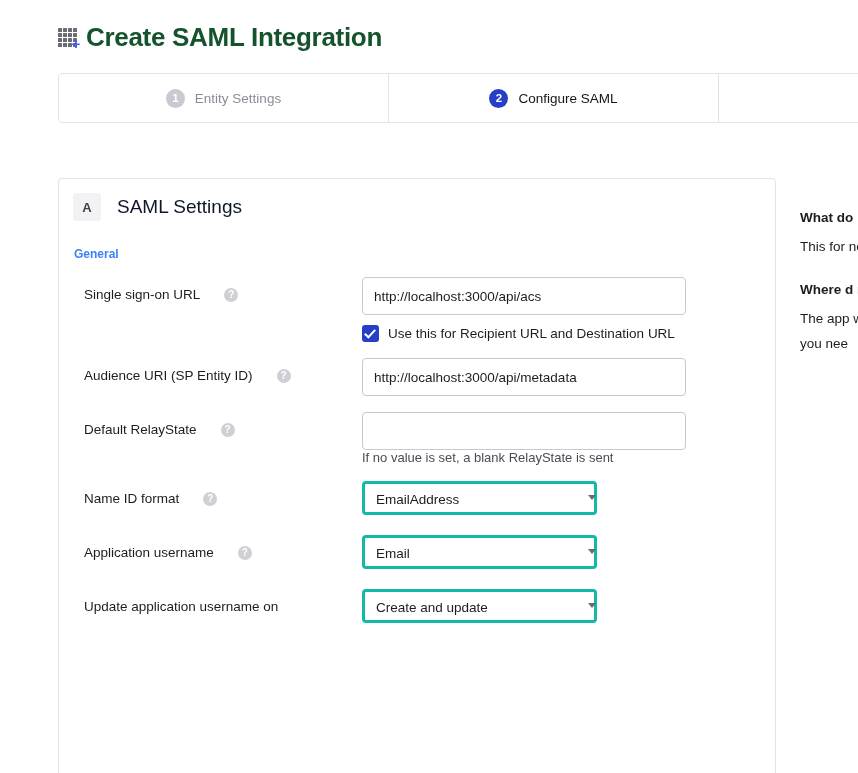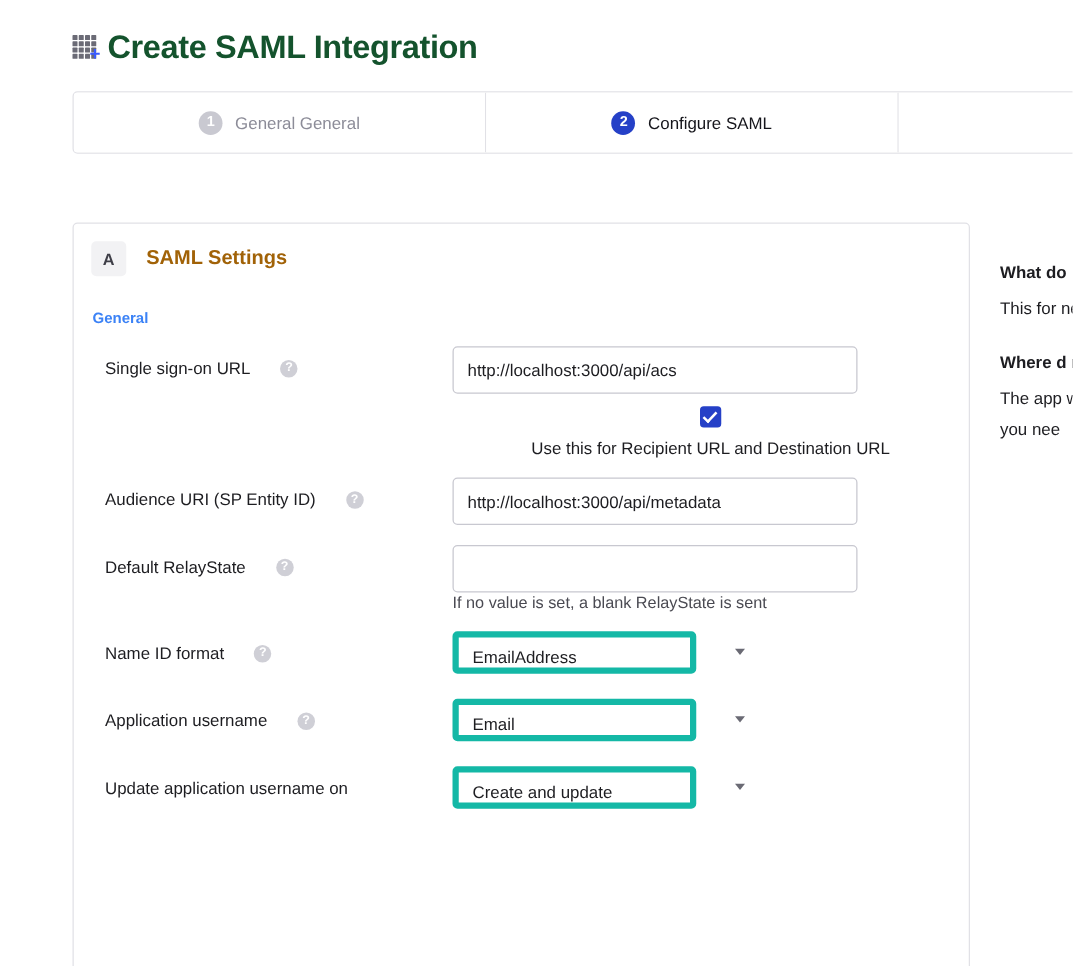--- a/index.html
+++ b/index.html
@@ -132,23 +132,23 @@
     border-radius: 4px;
     background: #f2f2f4;
     color: #3f3f48;
     font-size: 13px;
     font-weight: 600;
     display: flex;
     align-items: center;
     justify-content: center;
   }
   .card-head-title {
-    font-size: 16px;
-    font-weight: 700;
-    color: #a16207;
+    font-size: 19px;
+    font-weight: 400;
+    color: #0f172a;
   }
   .section-title {
     font-size: 12px;
     font-weight: 700;
     margin: 26px 0 0 15px;
     color: #3b82f6;
   }
 
   
   .form {
@@ -196,21 +196,20 @@
     color: #1d1d21;
     font-family: "Liberation Sans", sans-serif;
     background: #ffffff;
   }
   .text-input::placeholder { color: #9a9aa4; }
   .checkbox-row {
     display: flex;
     align-items: center;
     gap: 9px;
     margin-top: 10px;
-    flex-direction: column;
   }
   .checkbox {
     width: 17px;
     height: 17px;
     border-radius: 3px;
     background: #2540c7;
     position: relative;
     flex: none;
   }
   .checkbox:after {
@@ -229,24 +228,24 @@
     margin-top: 0;
     font-size: 13px;
     color: #4a4a52;
   }
   .select-wrap {
     position: relative;
     width: 245px;
     height: 34px;
   }
   .select {
-    width: 195px;
+    width: 235px;
     height: 34px;
     box-sizing: border-box;
-    border: 5px solid #14b8a6;
+    border: 3px solid #14b8a6;
     border-radius: 4px;
     background: #ffffff;
     padding: 0 28px 0 11px;
     font-size: 13.5px;
     color: #1d1d21;
     font-family: "Liberation Sans", sans-serif;
     appearance: none;
     -webkit-appearance: none;
     line-height: 32px;
   }
@@ -304,21 +303,21 @@
           <i></i>
       </span>
       <span class="plus">+</span>
     </span>
     <span class="page-title">Create SAML Integration</span>
   </div>
 
   <div class="stepper">
     <div class="step inactive">
       <span class="num">1</span>
-      <span class="label">General General</span>
+      <span class="label">Entity Settings</span>
     </div>
     <div class="step active">
       <span class="num">2</span>
       <span class="label">Configure SAML</span>
     </div>
     <div class="step inactive">
 
       <span class="label"></span>
     </div>
   </div>

